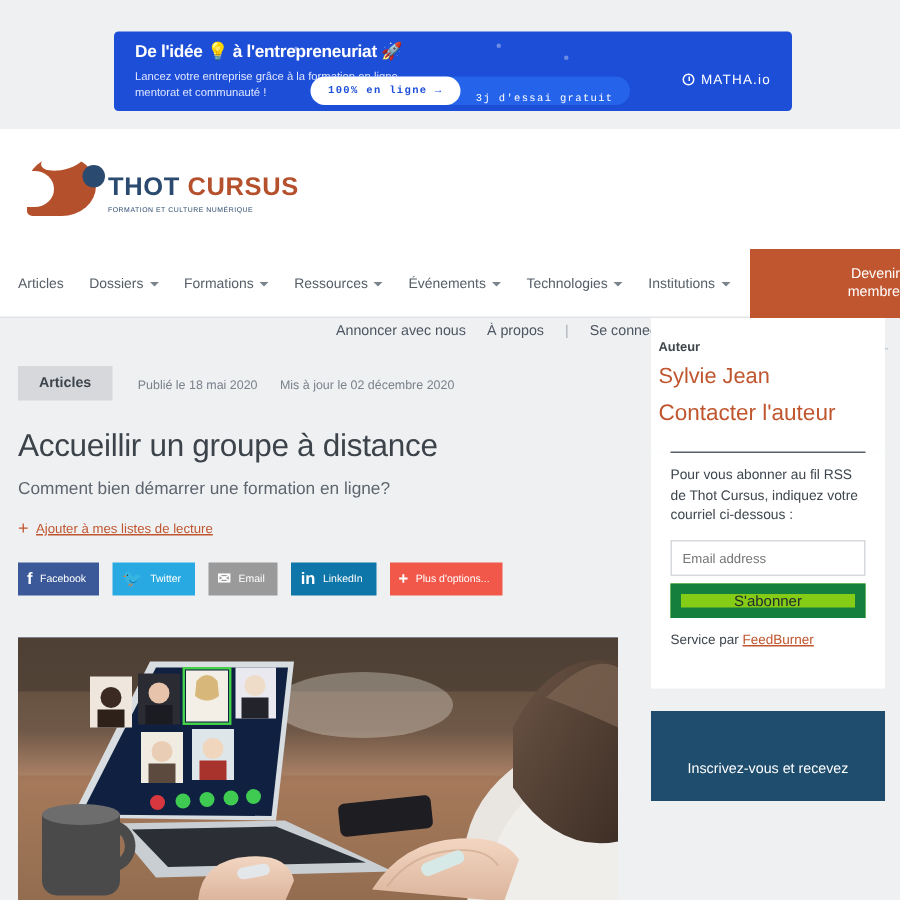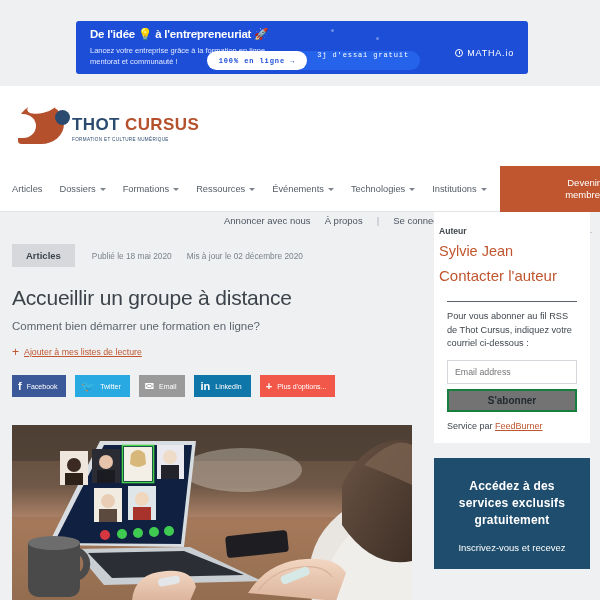--- a/index.html
+++ b/index.html
@@ -24,21 +24,21 @@
   .ad-title {
     color: #fff; font-size: 11.5px; font-weight: bold; letter-spacing: -.2px;
     white-space: nowrap;
   }
   .ad-sub {
     color: #dfe7ff; font-size: 7.5px; line-height: 10.5px; margin-top: 5px;
     max-width: 190px;
   }
   .ad-pillwrap {
     position: absolute; right: 108px; top: 30px;
-    display: flex; align-items: flex-start;
+    display: flex; align-items: flex-end;
     background: #2563eb; border-radius: 14px; height: 19px;
     padding-right: 11px;
   }
   .ad-pill-white {
     background: #fff; color: #1d4ed8; font-size: 7px; font-weight: bold;
     letter-spacing: .9px;
     height: 19px; border-radius: 14px; padding: 0 12px;
     display: flex; align-items: center; gap: 5px;
     font-family: "Liberation Mono", monospace;
   }
@@ -189,33 +189,33 @@
   }
   .side-label { font-size: 8.6px; font-weight: bold; color: #40464d; }
   .side-author {
     font-size: 14.5px; color: #c0562f; margin-top: 7px; font-weight: normal;
   }
   .side-contact {
     font-size: 15px; color: #c0562f; 
     margin-top: 8px; display: inline-block; cursor: pointer;
   }
   .side-sep { height: 1px; background: #5a6068; margin: 0 0 8px 0; }
-  .rss-block { background: #fff; padding: 0 13px 12px 13px; }
+  .rss-block { background: #fff; padding: 0 13px 28px 13px; }
   .rss-text { font-size: 9.2px; color: #3f464e; line-height: 13.5px; }
   .rss-input {
     margin-top: 9px; width: 100%; height: 24px;
     border: 1px solid #d5d8dc; background: #fff; outline: 0;
     font-family: "Liberation Sans", sans-serif; font-size: 8.8px; color: #6f767e;
     padding: 0 7px;
   }
   .rss-btn {
     margin-top: 5px; width: 100%; height: 23px;
-    background: #737373; border: 2px solid #15803d;
+    background: #84cc16; border: 7px solid #15803d;
     font-family: "Liberation Sans", sans-serif;
-    font-size: 10px; font-weight: bold; color: #23292f; cursor: pointer;
+    font-size: 10px; font-weight: normal; color: #23292f; cursor: pointer;
   }
   .rss-service { margin-top: 9px; font-size: 9px; color: #3f464e; }
   .rss-service a { color: #c0562f; text-decoration: underline; }
 
   .promo {
     margin-top: 15px; background: #1f4d6d; padding: 20px 10px 14px 10px;
     text-align: center; color: #fff;
   }
   .promo-h {
     font-size: 12px; font-weight: bold; line-height: 17px; letter-spacing: .2px;
@@ -449,19 +449,18 @@
         <div class="side-sep"></div>
         <div class="rss-text">Pour vous abonner au fil RSS de Thot Cursus, indiquez votre courriel ci-dessous :</div>
         <input class="rss-input" placeholder="Email address" style="">
         <button class="rss-btn">S'abonner</button>
         <div class="rss-service">
           <span>Service par </span><a href="#">FeedBurner</a>
         </div>
       </div>
 
       <div class="promo">
-        <div class="promo-h">Accédez à des services exclusifs gratuitement</div>
         <div class="promo-p">Inscrivez-vous et recevez</div>
       </div>
     </div>
 
   </div>
 </div>
 
 </body></html>

